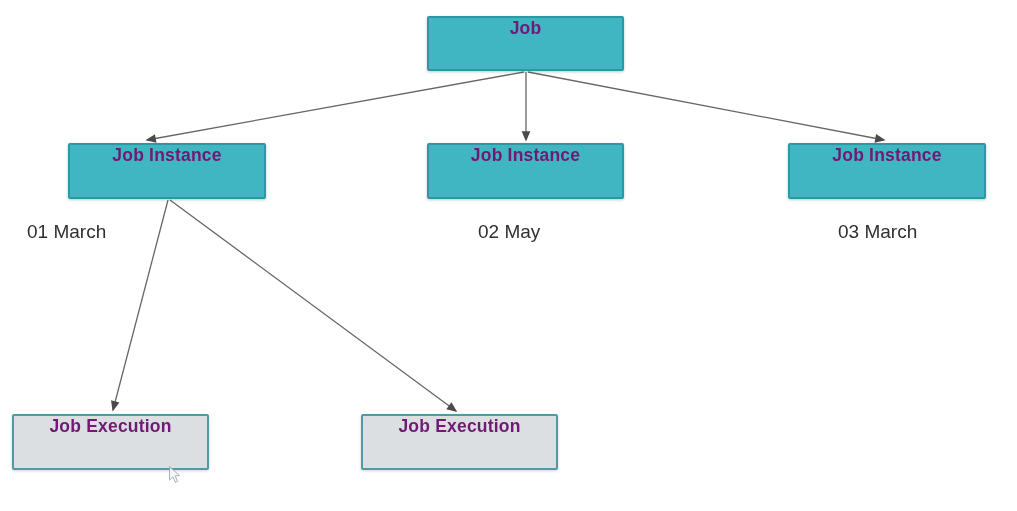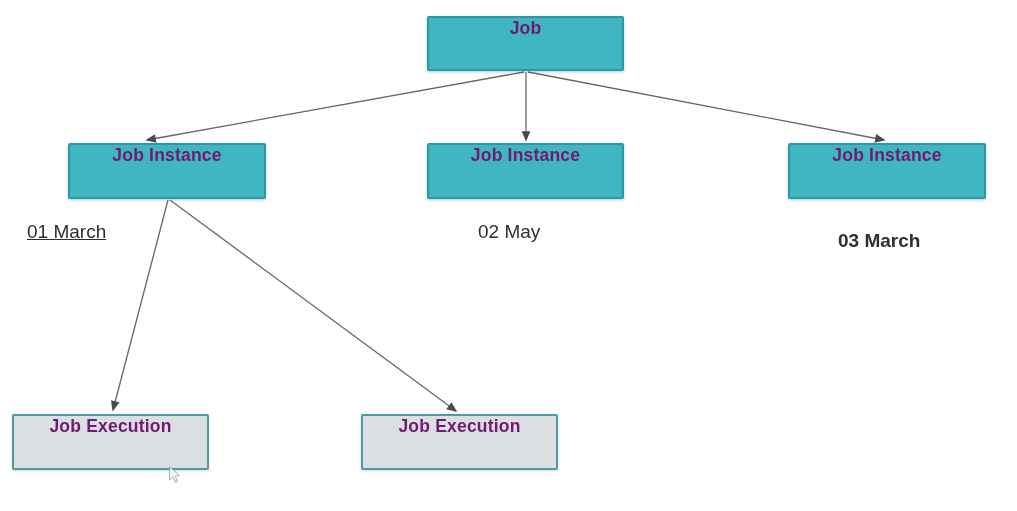--- a/index.html
+++ b/index.html
@@ -44,23 +44,23 @@
   .node-ji2        { left: 427px; top: 143px; width: 197px; height: 56px; }
   .node-ji3        { left: 788px; top: 143px; width: 198px; height: 56px; }
   .node-je1        { left: 12px;  top: 414px; width: 197px; height: 56px; }
   .node-je2        { left: 361px; top: 414px; width: 197px; height: 56px; }
   .date-label {
     position: absolute;
     font-size: 19px;
     color: #2f2f2f;
     white-space: nowrap;
   }
-  .date-1 { left: 27px;  top: 221px; text-decoration: underline; }
+  .date-1 { left: 27px;  top: 221px; }
   .date-2 { left: 478px; top: 221px; }
-  .date-3 { left: 838px; top: 230px; font-weight: bold; }
+  .date-3 { left: 838px; top: 221px; }
   .cursor {
     position: absolute;
     left: 168px; top: 465px;
     width: 14px; height: 20px;
     opacity: 0.85;
     pointer-events: none;
   }
 </style>
 </head>
 <body>

